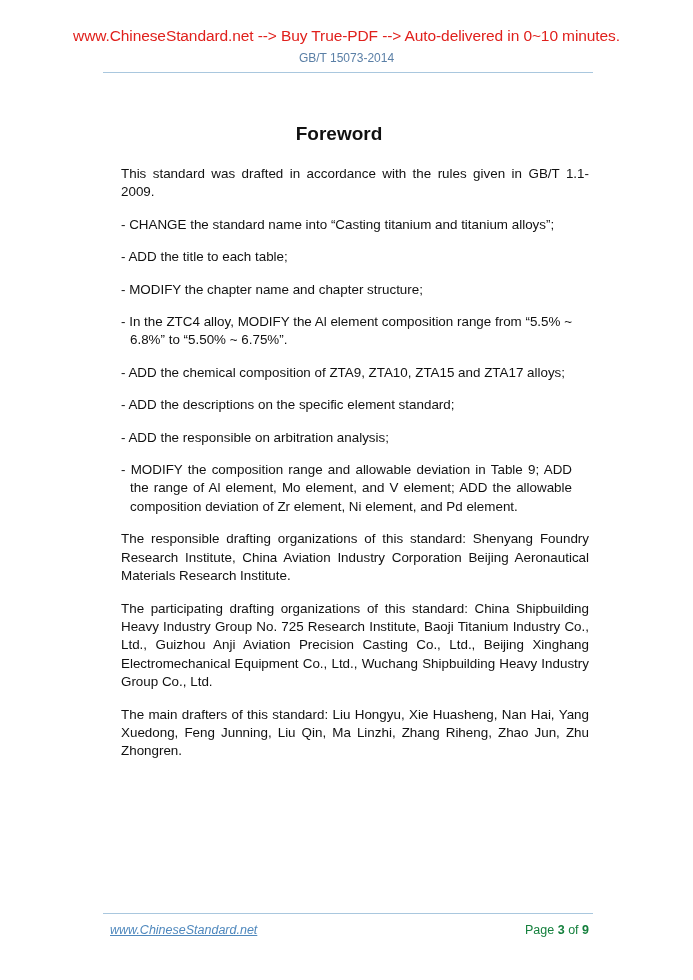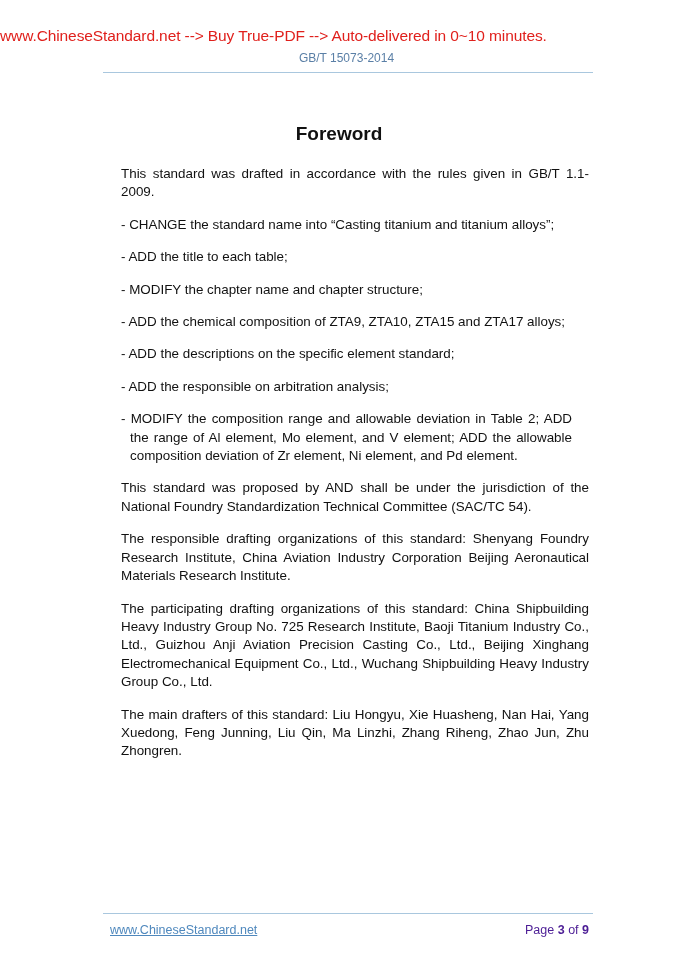--- a/index.html
+++ b/index.html
@@ -13,21 +13,21 @@
       position: relative;
       overflow: hidden;
       font-family: "Liberation Sans", sans-serif;
       color: #111111;
     }
     .promo {
       position: absolute;
       top: 27px;
       left: 0;
       width: 693px;
-      text-align: left;
+      text-align: center;
       font-size: 15.5px;
       color: #e0201c;
       letter-spacing: -0.1px;
     }
     .std-code {
       position: absolute;
       top: 51px;
       left: 0;
       width: 693px;
       text-align: center;
@@ -78,27 +78,28 @@
       height: 1px;
       background: #a9c7de;
     }
     .footer-link {
       position: absolute;
       top: 923px;
       left: 110px;
       font-size: 12.5px;
       color: #4f88bd;
       text-decoration: underline;
+      font-style: italic;
     }
     .footer-page {
       position: absolute;
       top: 923px;
       right: 104px;
       font-size: 12.5px;
-      color: #4c1d95;
+      color: #15803d;
     }
     .footer-page b {
       font-weight: bold;
     }
   </style>
 </head>
 <body>
 
 <div class="promo">www.ChineseStandard.net --&gt; Buy True-PDF --&gt; Auto-delivered in 0~10 minutes.</div>
 <div class="std-code">GB/T 15073-2014</div>
@@ -106,27 +107,27 @@
 
 <h1 class="title" style="margin:0;">Foreword</h1>
 
 <div class="content">
   <p class="para">This standard was drafted in accordance with the rules given in GB/T 1.1-2009.</p>
 
   <div>
     <p class="bullet">- CHANGE the standard name into “Casting titanium and titanium alloys”;</p>
     <p class="bullet">- ADD the title to each table;</p>
     <p class="bullet">- MODIFY the chapter name and chapter structure;</p>
+    <p class="bullet">- In the ZTC4 alloy, MODIFY the Al element composition range from “5.5% ~ 6.8%” to “5.50% ~ 6.75%”.</p>
     <p class="bullet">- ADD the chemical composition of ZTA9, ZTA10, ZTA15 and ZTA17 alloys;</p>
     <p class="bullet">- ADD the descriptions on the specific element standard;</p>
     <p class="bullet">- ADD the responsible on arbitration analysis;</p>
-    <p class="bullet">- MODIFY the composition range and allowable deviation in Table 2; ADD the range of Al element, Mo element, and V element; ADD the allowable composition deviation of Zr element, Ni element, and Pd element.</p>
+    <p class="bullet">- MODIFY the composition range and allowable deviation in Table 9; ADD the range of Al element, Mo element, and V element; ADD the allowable composition deviation of Zr element, Ni element, and Pd element.</p>
   </div>
 
-  <p class="para">This standard was proposed by AND shall be under the jurisdiction of the National Foundry Standardization Technical Committee (SAC/TC 54).</p>
   <p class="para">The responsible drafting organizations of this standard: Shenyang Foundry Research Institute, China Aviation Industry Corporation Beijing Aeronautical Materials Research Institute.</p>
   <p class="para">The participating drafting organizations of this standard: China Shipbuilding Heavy Industry Group No. 725 Research Institute, Baoji Titanium Industry Co., Ltd., Guizhou Anji Aviation Precision Casting Co., Ltd., Beijing Xinghang Electromechanical Equipment Co., Ltd., Wuchang Shipbuilding Heavy Industry Group Co., Ltd.</p>
   <p class="para">The main drafters of this standard: Liu Hongyu, Xie Huasheng, Nan Hai, Yang Xuedong, Feng Junning, Liu Qin, Ma Linzhi, Zhang Riheng, Zhao Jun, Zhu Zhongren.</p>
 </div>
 
 <div class="footer-rule"></div>
 <a class="footer-link">www.ChineseStandard.net</a>
 <div class="footer-page">
   <span>Page</span>
   <b>3</b>

